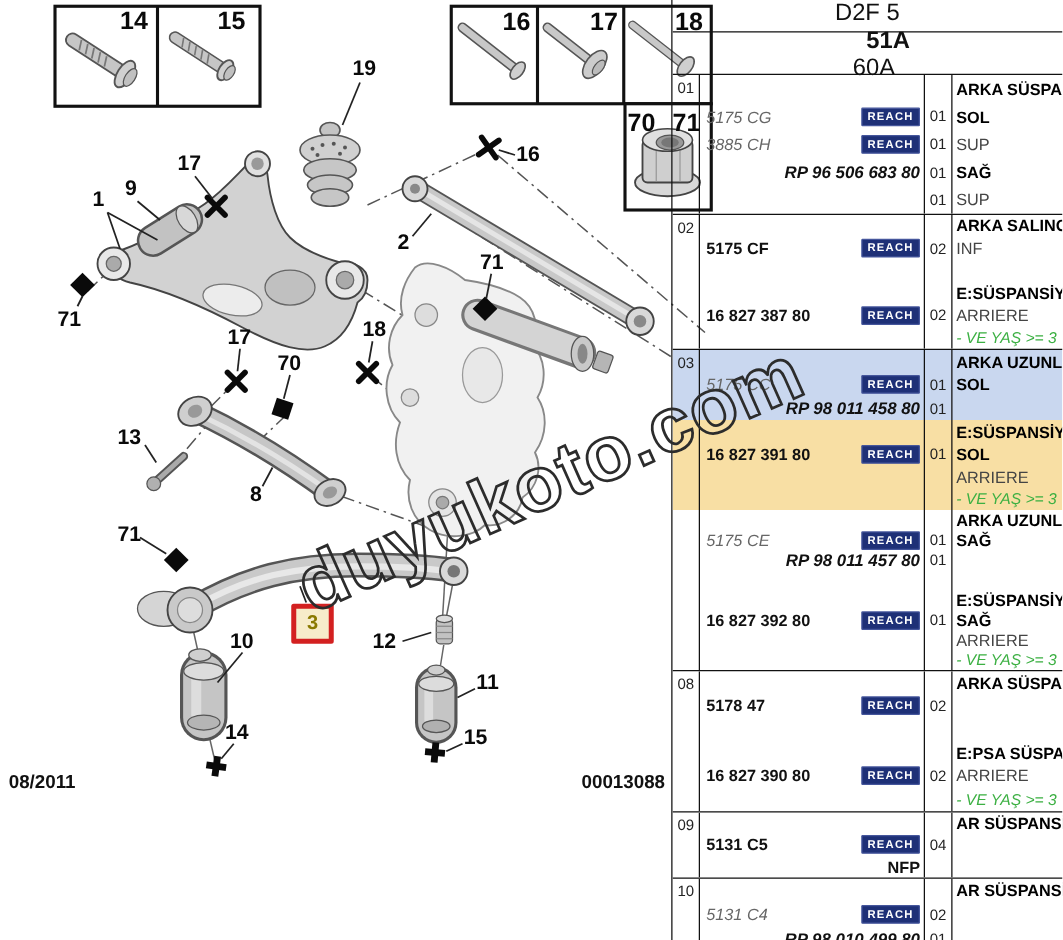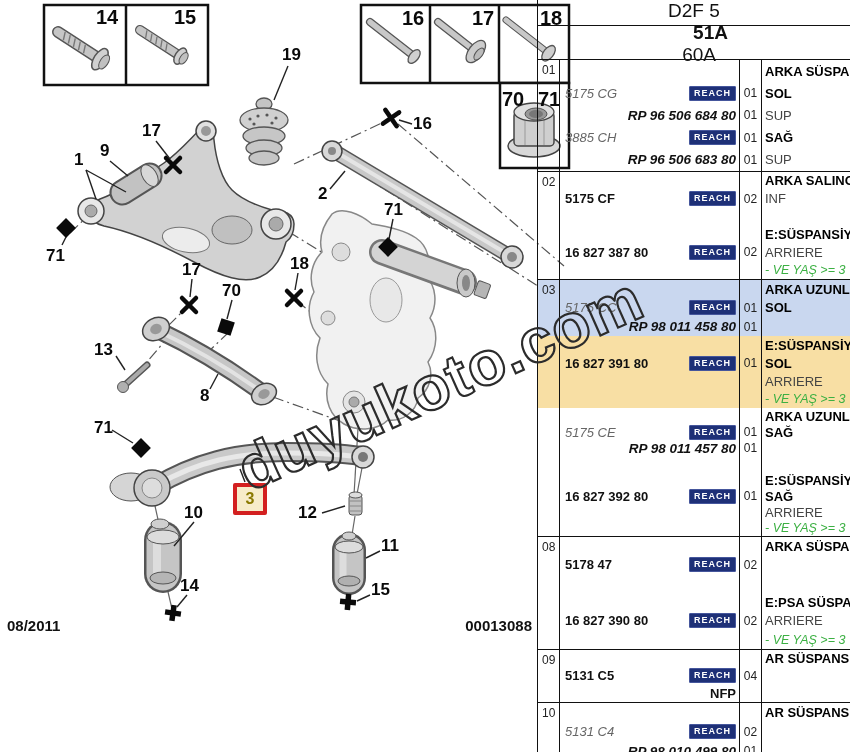--- a/index.html
+++ b/index.html
@@ -369,23 +369,20 @@
           <div class="sec" style="height: 111px;">
             <div class="col c-num">
               <span>01</span>
             </div>
             <div class="col c-part">
               <div class="ln" style="height: 22.2px;"></div>
               <div class="ln" style="height: 22.2px;">
                 <span class="ref i">5175 CG</span>
                 <span class="badge">REACH</span>
               </div>
-              <div class="ln right" style="height: 22.2px;">
-                <span class="ref rp">RP 96 506 684 80</span>
-              </div>
               <div class="ln" style="height: 22.2px;">
                 <span class="ref i">3885 CH</span>
                 <span class="badge">REACH</span>
               </div>
               <div class="ln right" style="height: 22.2px;">
                 <span class="ref rp">RP 96 506 683 80</span>
               </div>
             </div>
             <div class="col c-qty">
               <div class="ln" style="height: 22.2px;"></div>

